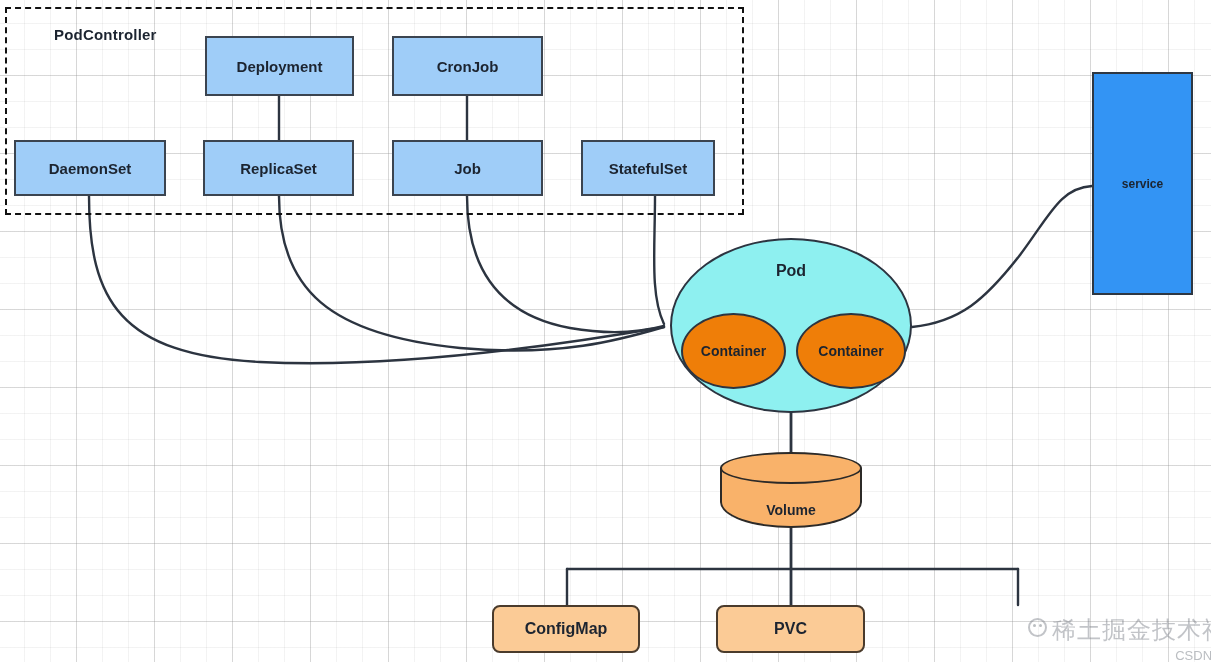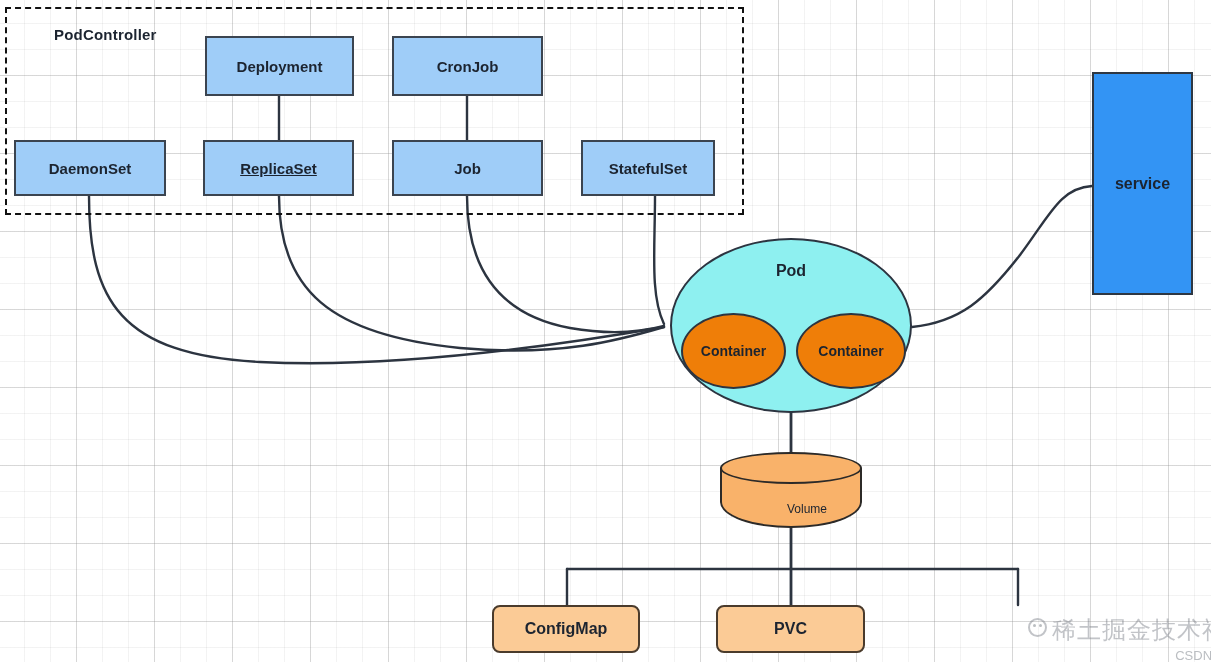--- a/index.html
+++ b/index.html
@@ -66,21 +66,21 @@
   
   .box-blue {
     background: #9fcdf8;
     border: 2px solid #3b4450;
     font-size: 15px;
   }
   
   .box-service {
     background: #3394f4;
     border: 2px solid #2e3742;
-    font-size: 16px;
+    font-size: 12px;
   }
   
   .box-orange {
     background: #fbcb96;
     border: 2px solid #4a3b2c;
     border-radius: 8px;
     font-size: 16px;
   }
   
   .pod-ellipse {
@@ -117,25 +117,25 @@
   .cyl-top {
     position: absolute;
     left: 0;
     box-sizing: border-box;
     background: #f9b26a;
     border: 2px solid #2c2a28;
     border-radius: 50%;
   }
   .cyl-label {
     position: absolute;
-    left: 16px;
+    left: 0;
     width: 100%;
     text-align: center;
-    font-weight: normal;
-    font-size: 12px;
+    font-weight: bold;
+    font-size: 14px;
     color: #1c2430;
     z-index: 2;
   }
   
   .watermark {
     position: absolute;
     z-index: 6;
     pointer-events: none;
     color: rgba(120,125,132,0.45);
     font-weight: normal;
@@ -212,21 +212,21 @@
   </div>
 
   <div class="node box-blue" style="left:392px; top:36px; width:151px; height:60px;">
     <span>CronJob</span>
   </div>
 
   <div class="node box-blue" style="left:14px; top:140px; width:152px; height:56px;">
     <span>DaemonSet</span>
   </div>
 
-  <div class="node box-blue" style="left:203px; top:140px; width:151px; height:56px;text-decoration:underline;">
+  <div class="node box-blue" style="left:203px; top:140px; width:151px; height:56px;">
     <span>ReplicaSet</span>
   </div>
 
   <div class="node box-blue" style="left:392px; top:140px; width:151px; height:56px;">
     <span>Job</span>
   </div>
 
   <div class="node box-blue" style="left:581px; top:140px; width:134px; height:56px;">
     <span>StatefulSet</span>
   </div>

